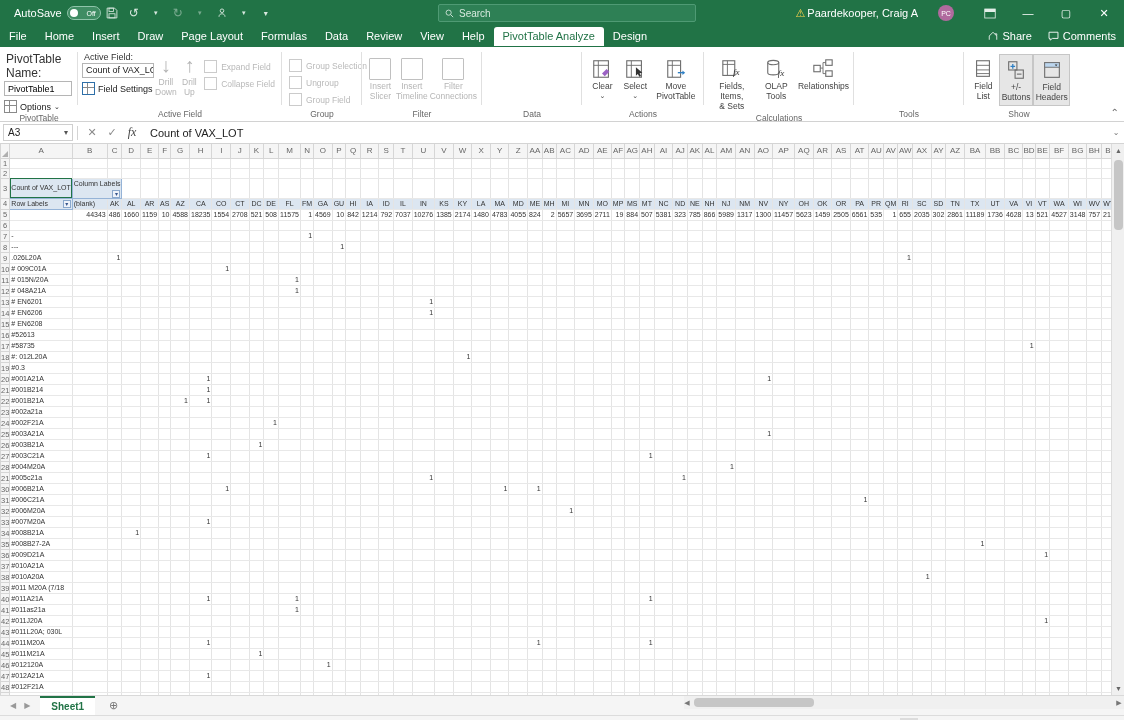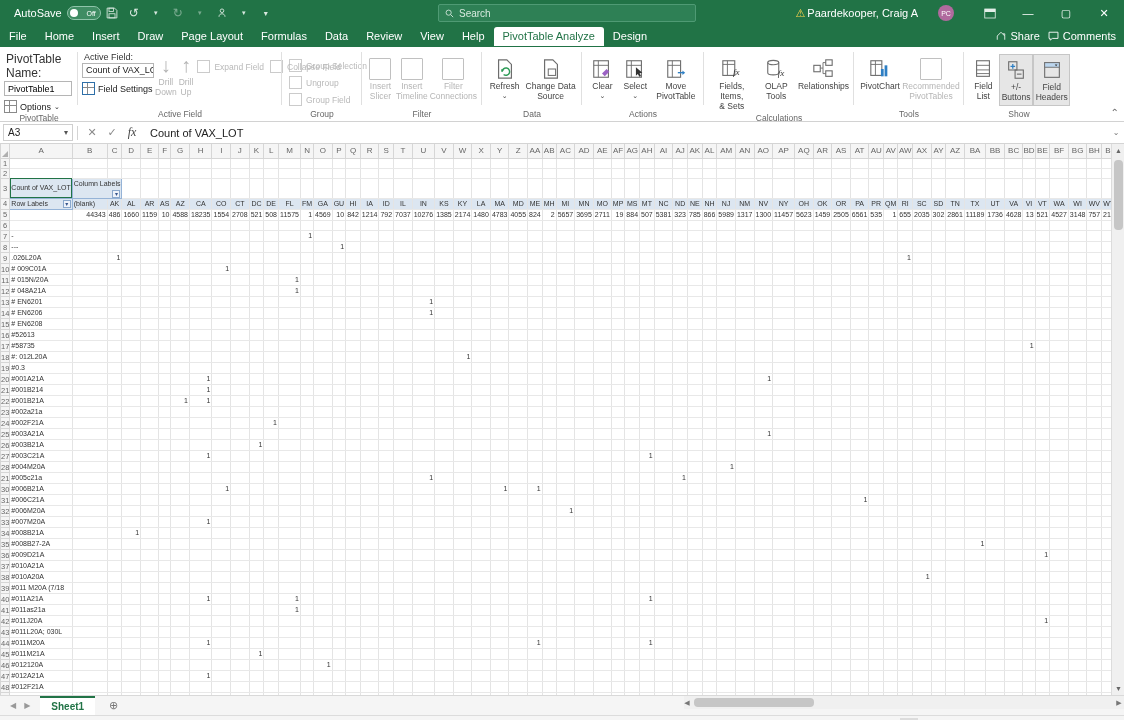--- a/index.html
+++ b/index.html
@@ -55,21 +55,21 @@
   .wbtn { width:36px;height:26px;display:flex;align-items:center;justify-content:center;font-size:11px;}
   
   .ribbon-tabs {
     height:21px; background:#217346; display:flex; align-items:center;
     color:#fff; font-size:11px; position:relative;
   }
   .rtab { padding:3px 9px 4px; cursor:default; white-space:nowrap;}
   .rtab.ctx { color:#fff; }
   .rtab.ctxactive { background:#fff; color:#217346; border-radius:3px 3px 0 0;}
   .ribbon-right {
-    margin-left:auto; display:flex; align-items:center; gap:8px; padding-right:8px;
+    margin-left:auto; display:flex; align-items:center; gap:16px; padding-right:8px;
     font-size:11px; padding-bottom:2px;
   }
   .ribbon-right .rr { display:flex; align-items:center; gap:4px;}
   
   .ribbon {
     height:75px; background:#fff; border-bottom:1px solid #d2d2d2;
     display:flex; position:relative;
   }
   .rgroup { display:flex; flex-direction:column; position:relative; padding:3px 4px 0; }
   .rgroup .gcontent{ display:flex; flex:1; align-items:flex-start; }
@@ -317,21 +317,21 @@
       <div class="bigbtn dis">
         <span class="gl">↓</span>
         <span style="white-space:pre-line">Drill
 Down</span>
       </div>
       <div class="bigbtn dis">
         <span class="gl">↑</span>
         <span style="white-space:pre-line">Drill
 Up</span>
       </div>
-      <div style="display:flex;justify-content:flex-end;padding-top:8px">
+      <div style="display:flex;flex-direction:column;justify-content:flex-end;padding-top:8px">
         <div class="smallbtn dis">
           <span class="sq"></span>
           <span>Expand Field</span>
         </div>
         <div class="smallbtn dis">
           <span class="sq"></span>
           <span>Collapse Field</span>
         </div>
       </div>
     </div>
@@ -377,43 +377,20 @@
             <span class="ic-shape dim"></span>
           </span>
         <span style="white-space:pre-line">Filter
 Connections</span>
       </div>
     </div>
     <div class="gname">Filter</div>
   </div>
 
   <div class="rgroup" style="width:100px">
-    <div class="gcontent" style="padding-top:4px">
-      <div class="bigbtn">
-        <span class="icoimg">
-            <svg width="22" height="22" viewBox="0 0 24 24">
-              <path fill="none" stroke="#6d6d6d" stroke-width="1.3" d="M5 2h9l5 5v15H5z"></path>
-              <path fill="none" stroke="#2e9b57" stroke-width="1.6" d="M9 15a4 4 0 1 1 1.5 3"></path>
-              <path fill="#2e9b57" d="M8 12l3 1-3 2z"></path>
-            </svg>
-          </span>
-        <span>Refresh</span>
-        <span style="font-size:7px">⌄</span>
-      </div>
-      <div class="bigbtn xwide">
-        <span class="icoimg">
-            <svg width="22" height="22" viewBox="0 0 24 24">
-              <path fill="none" stroke="#6d6d6d" stroke-width="1.3" d="M5 2h9l5 5v15H5z"></path>
-              <rect x="9" y="12" width="8" height="7" fill="none" stroke="#6d6d6d" stroke-width="1.1"></rect>
-            </svg>
-          </span>
-        <span style="white-space:pre-line">Change Data
-Source</span>
-      </div>
-    </div>
     <div class="gname">Data</div>
   </div>
 
   <div class="rgroup" style="width:122px">
     <div class="gcontent" style="padding-top:4px">
       <div class="bigbtn">
         <span class="icoimg">
             <svg width="22" height="22" viewBox="0 0 24 24">
               <rect x="3" y="3" width="16" height="18" fill="none" stroke="#6d6d6d" stroke-width="1.2"></rect>
               <path stroke="#6d6d6d" stroke-width="1" d="M3 8h16M8 3v18"></path>
@@ -483,40 +460,20 @@
               <path fill="none" stroke="#6d6d6d" stroke-width="1" d="M9 11h3v-6h3M12 11v6h3"></path>
             </svg>
           </span>
         <span>Relationships</span>
       </div>
     </div>
     <div class="gname">Calculations</div>
   </div>
 
   <div class="rgroup" style="width:110px">
-    <div class="gcontent" style="padding-top:4px">
-      <div class="bigbtn" style="width:50px">
-        <span class="icoimg">
-            <svg width="22" height="22" viewBox="0 0 24 24">
-              <rect x="2" y="3" width="12" height="16" fill="none" stroke="#6d6d6d" stroke-width="1.2"></rect>
-              <path stroke="#6d6d6d" stroke-width="1" d="M2 7h12M7 3v16"></path>
-              <rect x="13" y="12" width="3" height="8" fill="#2e7fc4"></rect>
-              <rect x="17" y="8" width="3" height="12" fill="#2e7fc4"></rect>
-            </svg>
-          </span>
-        <span>PivotChart</span>
-      </div>
-      <div class="bigbtn dis" style="width:58px">
-        <span class="icoimg">
-            <span class="ic-shape dim"></span>
-          </span>
-        <span style="white-space:pre-line">Recommended
-PivotTables</span>
-      </div>
-    </div>
     <div class="gname">Tools</div>
   </div>
 
   <div class="rgroup last" style="width:110px">
     <div class="gcontent" style="padding-top:4px">
       <div class="bigbtn" style="width:32px">
         <span class="icoimg">
             <svg width="20" height="22" viewBox="0 0 20 24">
               <rect x="3" y="3" width="14" height="17" fill="none" stroke="#6d6d6d" stroke-width="1.2"></rect>
               <path stroke="#6d6d6d" stroke-width="1" d="M3 8h14M3 13h14M3 17h14"></path>

